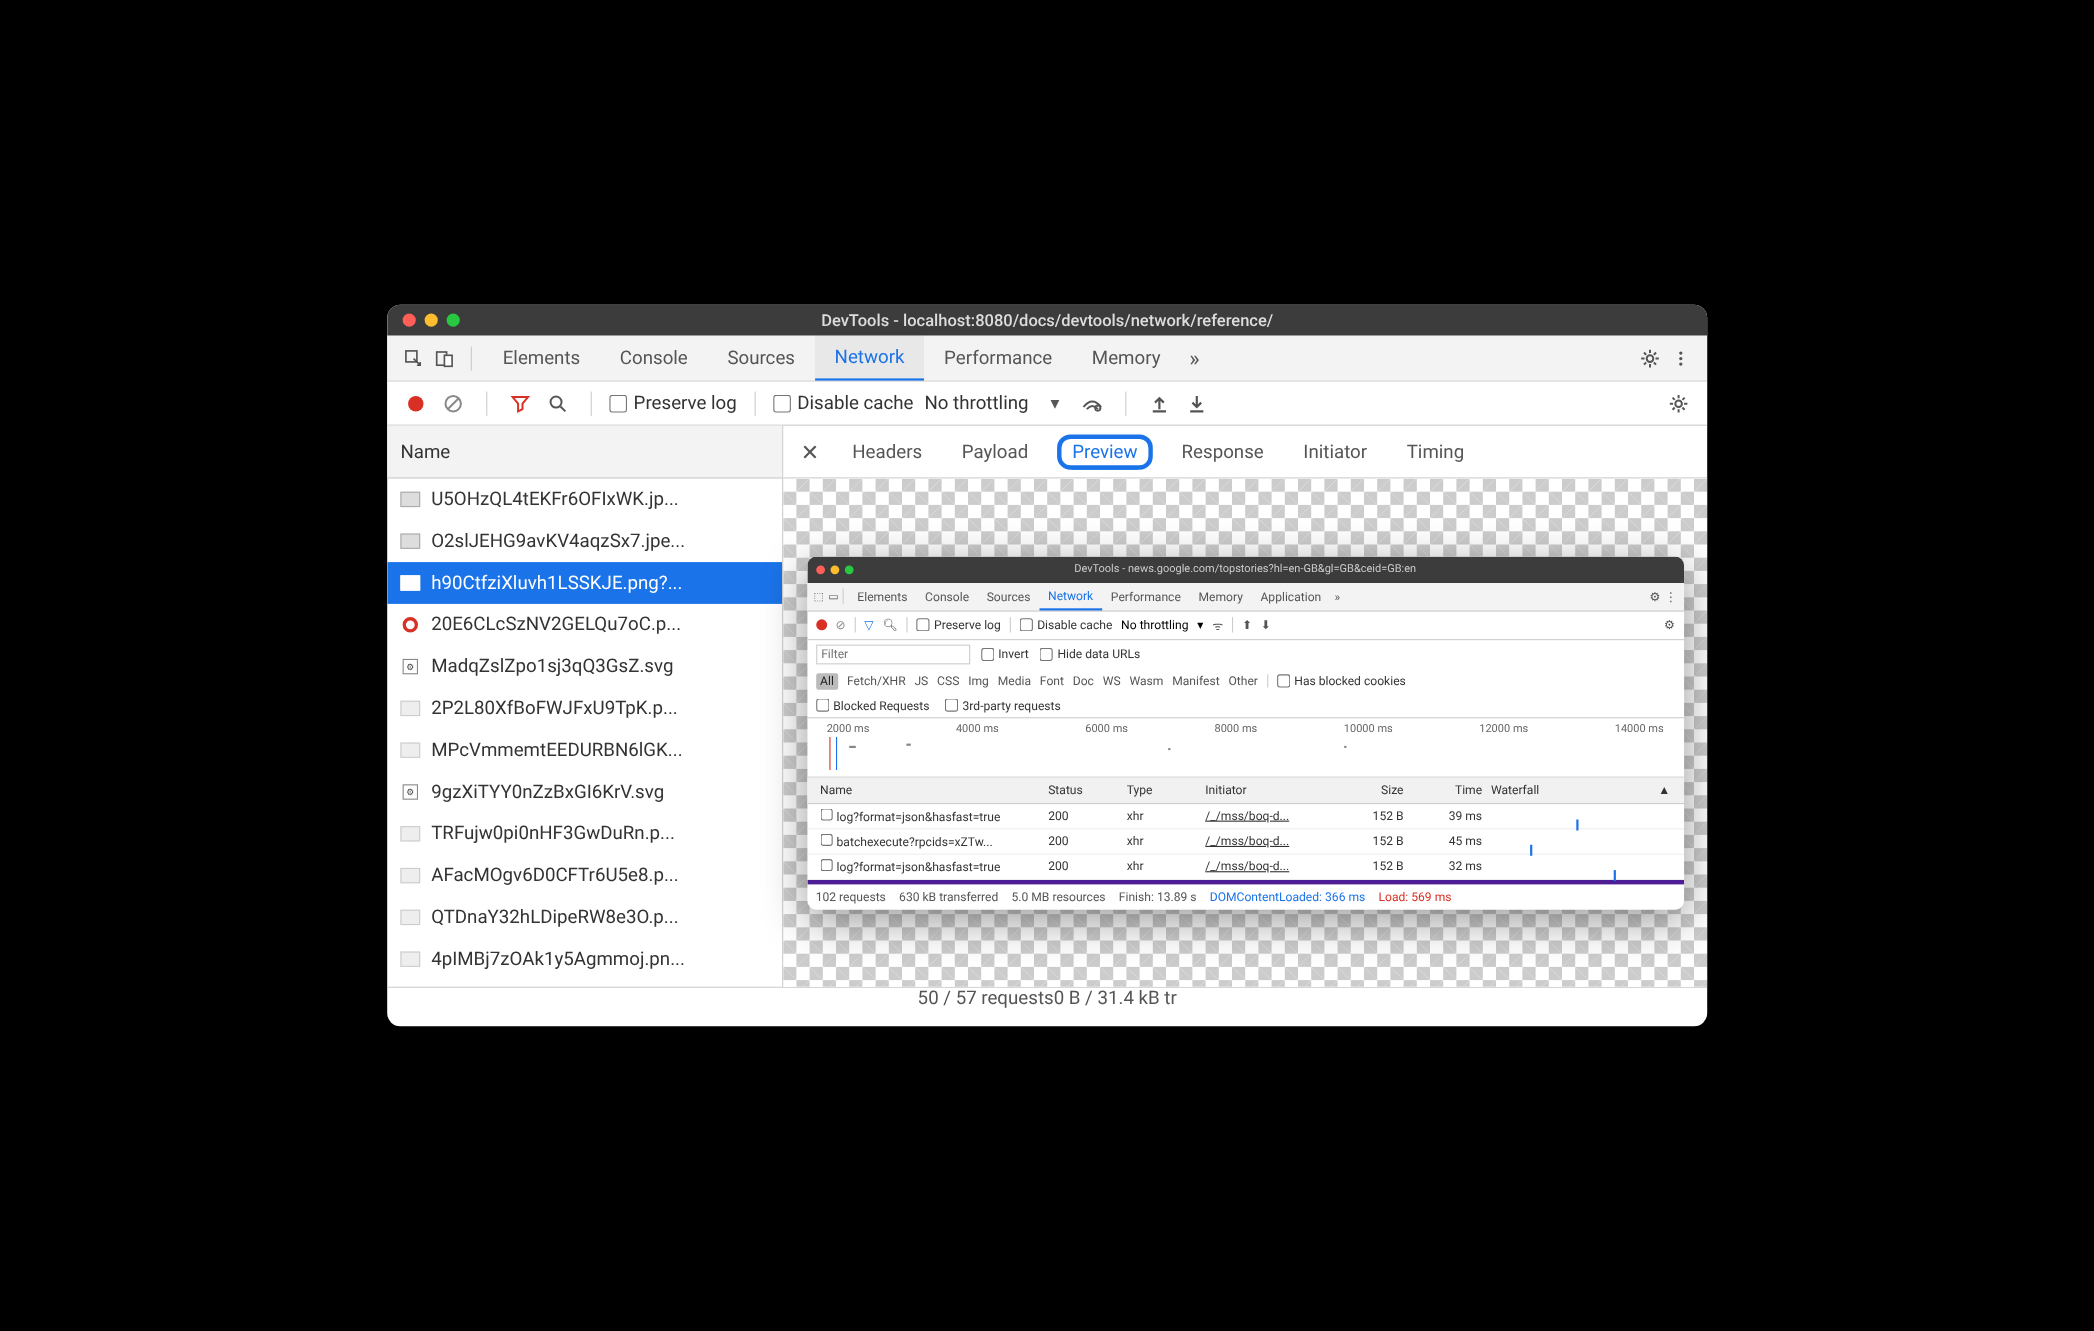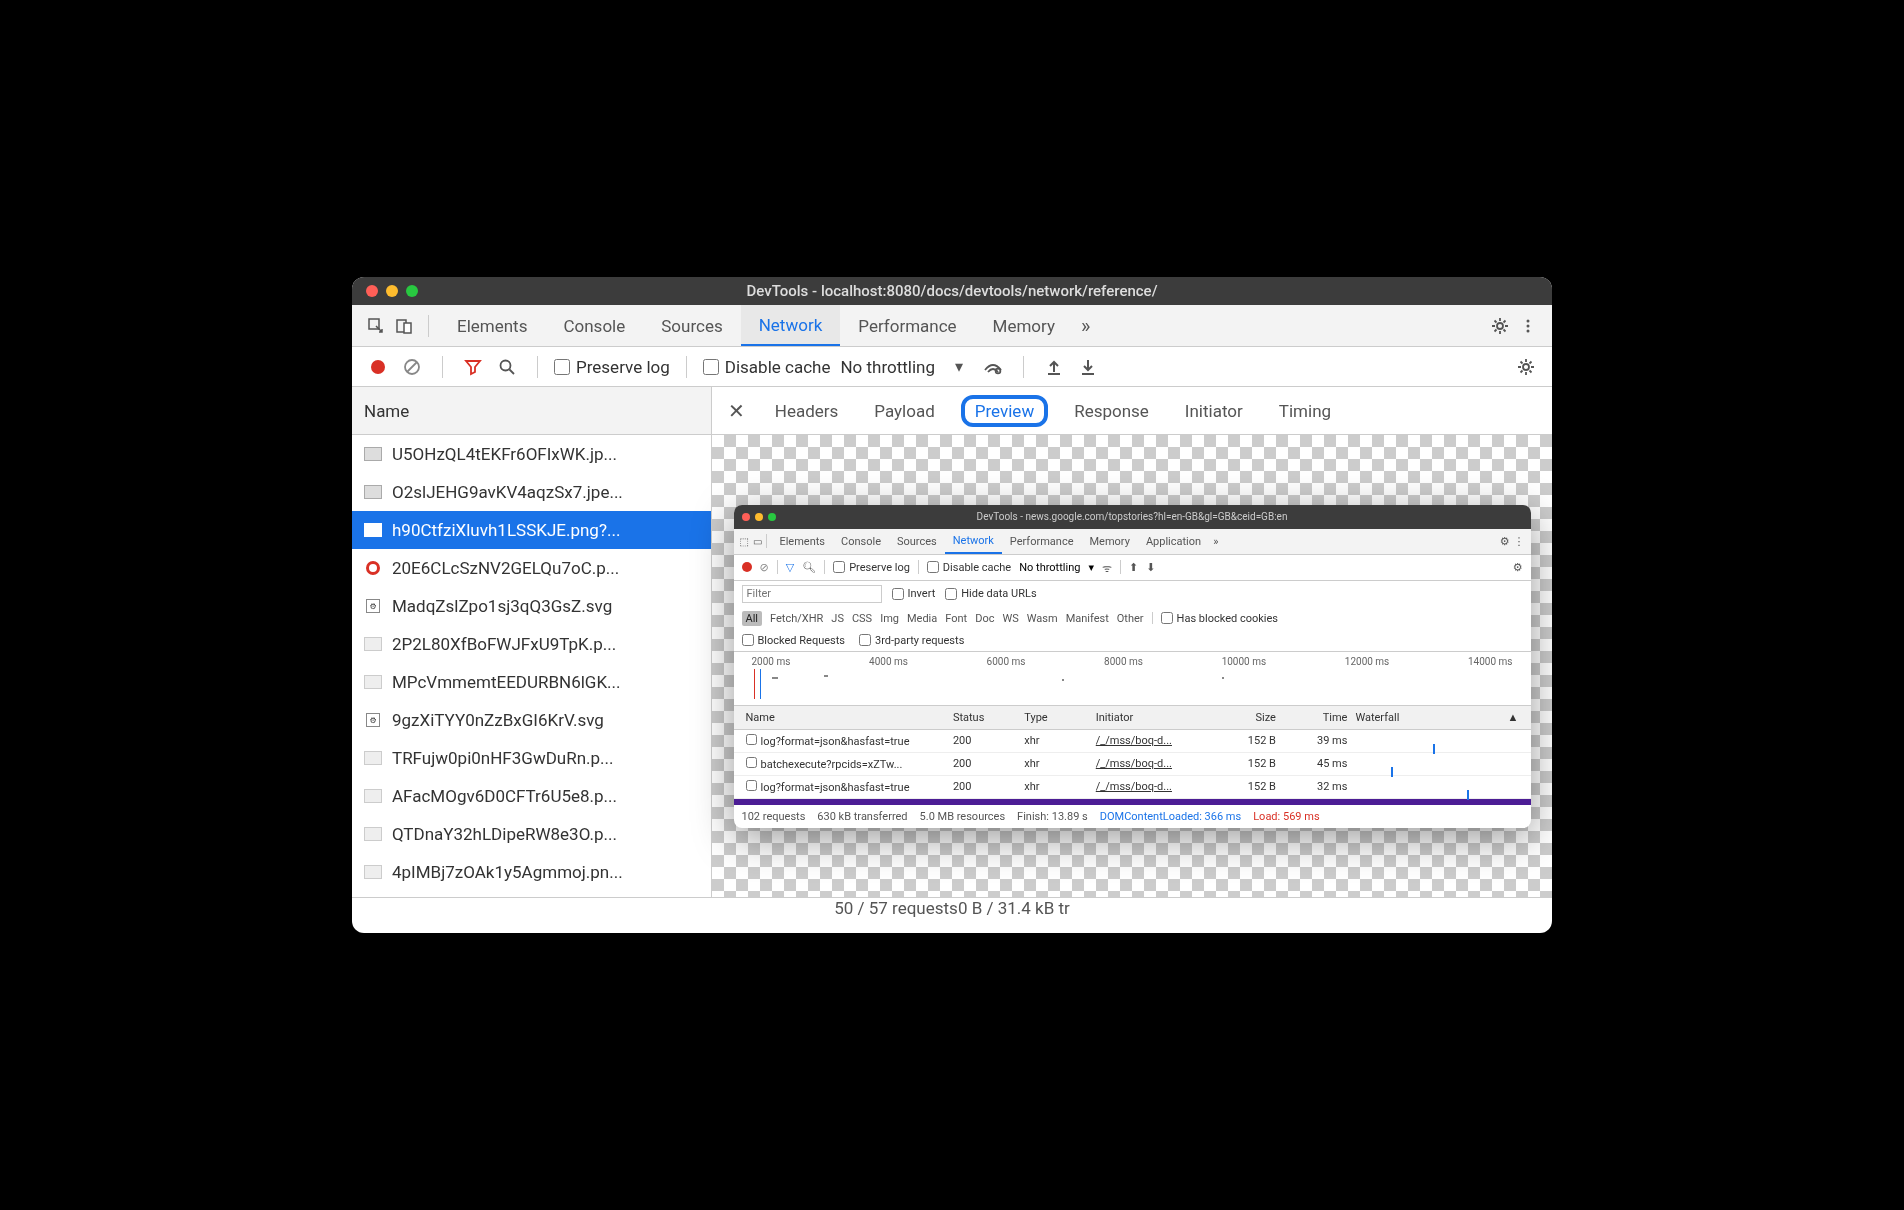--- a/index.html
+++ b/index.html
@@ -72,21 +72,21 @@
 .col-init { flex: 1.2; text-decoration: underline; color: #333; }
 .inner-th .col-init { text-decoration: none; }
 .col-size { flex: 0.7; text-align: right; }
 .col-time { flex: 0.7; text-align: right; }
 .col-wf { flex: 1.8; position: relative; }
 .inner-tr { display: flex; padding: 4px 8px; font-size: 11px; color: #333; border-bottom: 1px solid #eee; align-items: center; }
 .inner-tr input { width: 11px; height: 11px; margin-right: 4px; }
 .wf-bar { position: absolute; top: 3px; width: 2px; height: 10px; background: #1a73e8; }
 .wf-red { position: absolute; top: 0; left: 5px; width: 1px; height: 100%; background: #d93025; }
 .wf-blue { position: absolute; top: 0; left: 8px; width: 1px; height: 100%; background: #1a73e8; }
-.inner-footer { padding: 5px 8px; font-size: 11px; color: #555; display: flex; gap: 12px; border-top: 6px solid #4c1d95; }
+.inner-footer { padding: 5px 8px; font-size: 11px; color: #555; display: flex; gap: 12px; border-top: 4px solid #4c1d95; }
 .inner-footer .dcl { color: #1a73e8; }
 .inner-footer .load { color: #d93025; }
 .statusbar { height: 36px; border-top: 1px solid #ccc; display: flex; align-items: center; padding: 0 16px; font-size: 17px; color: #555; flex-direction: column; }
 .statusbar > span { padding: 0 12px; border-right: 6px solid #4d7c0f; }
 .statusbar > span:last-child { border-right: none; }
 .statusbar .left { flex: 0 0 360px; display: flex; }
 svg { display: block; }
 </style>
 </head>
 <body>

